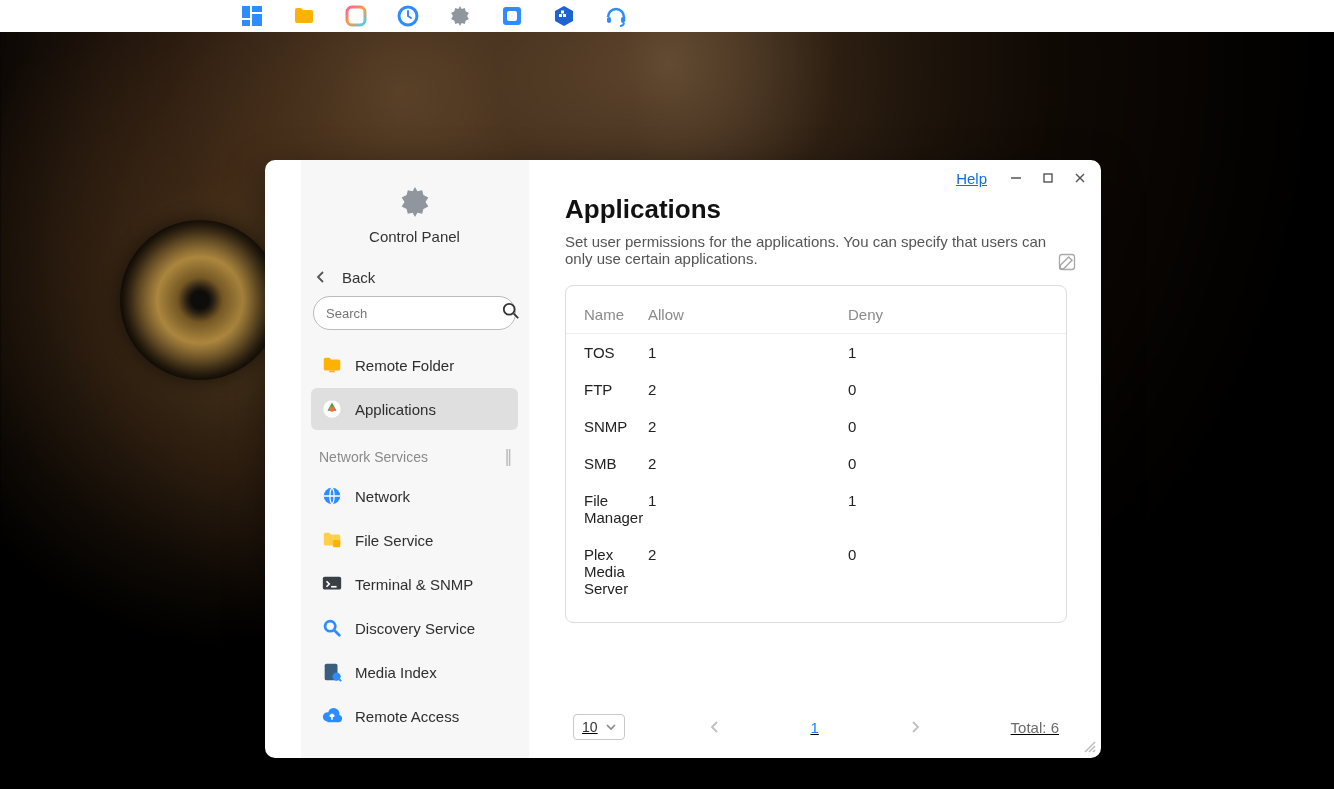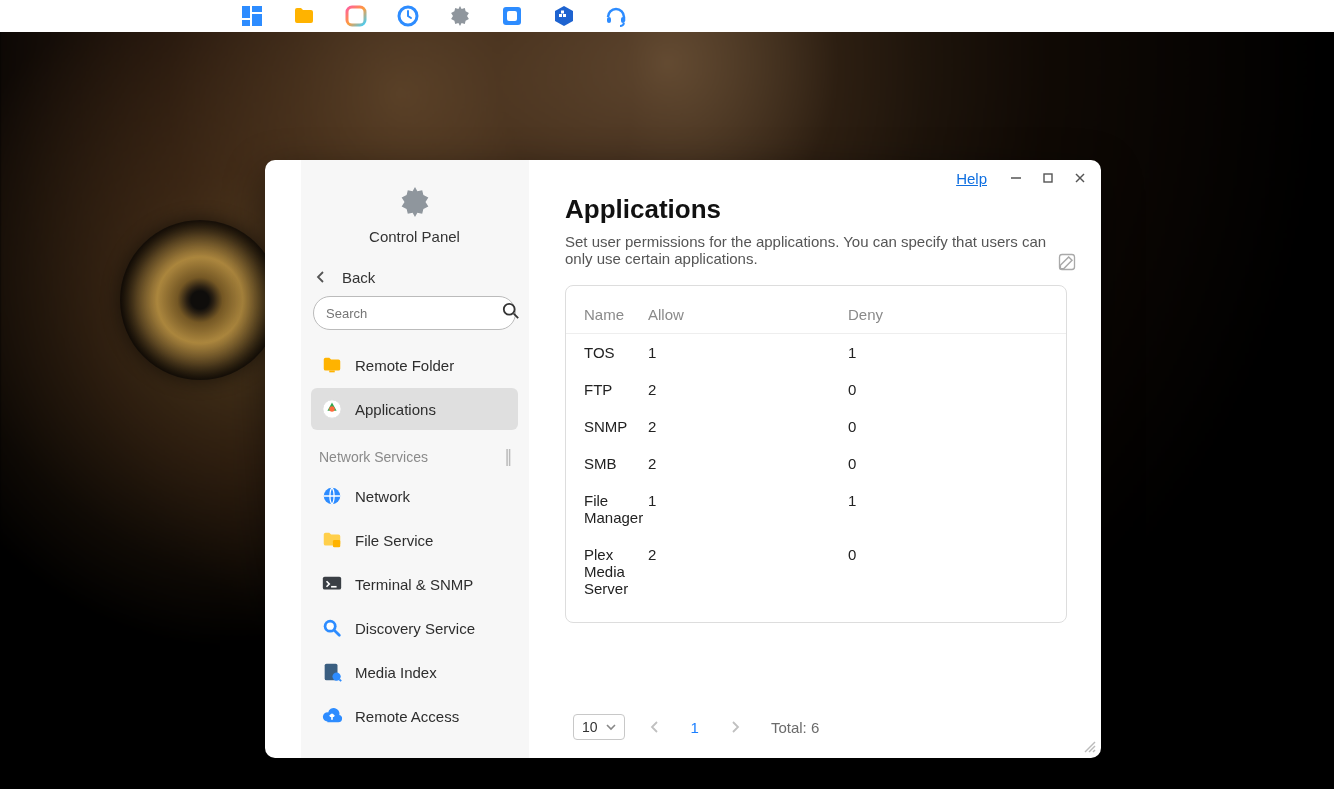--- a/index.html
+++ b/index.html
@@ -111,21 +111,22 @@
     display:grid;
     grid-template-columns: 1fr 200px 200px;
     padding: 10px 18px;
   }
   .thead { color:#8a8a8a; font-size:15px; border-bottom:1px solid #eee; }
   .trow { color:#222; font-size:15px; }
   .pager {
     display:flex; align-items:center; gap:18px;
     margin-top: auto; padding: 14px 8px 2px;
     position: relative;
-    justify-content: flex-start;
+    justify-content: space-between;
+    text-decoration: underline;
   }
   .pagesize {
     border:1px solid #c8c8c8; border-radius:4px; padding:4px 8px;
     display:flex; align-items:center; gap:8px; font-size:14px; color:#333; background:#fff;
     cursor:pointer;
   }
   .pager .pbtn {
     width:24px;height:24px;display:flex;align-items:center;justify-content:center;
     color:#bbb; cursor:pointer;
   }

